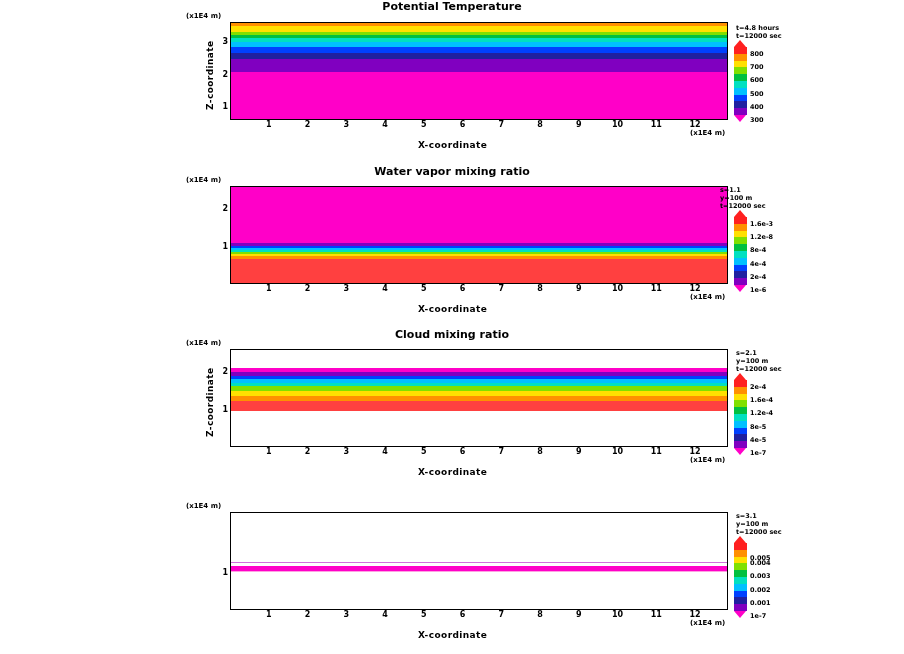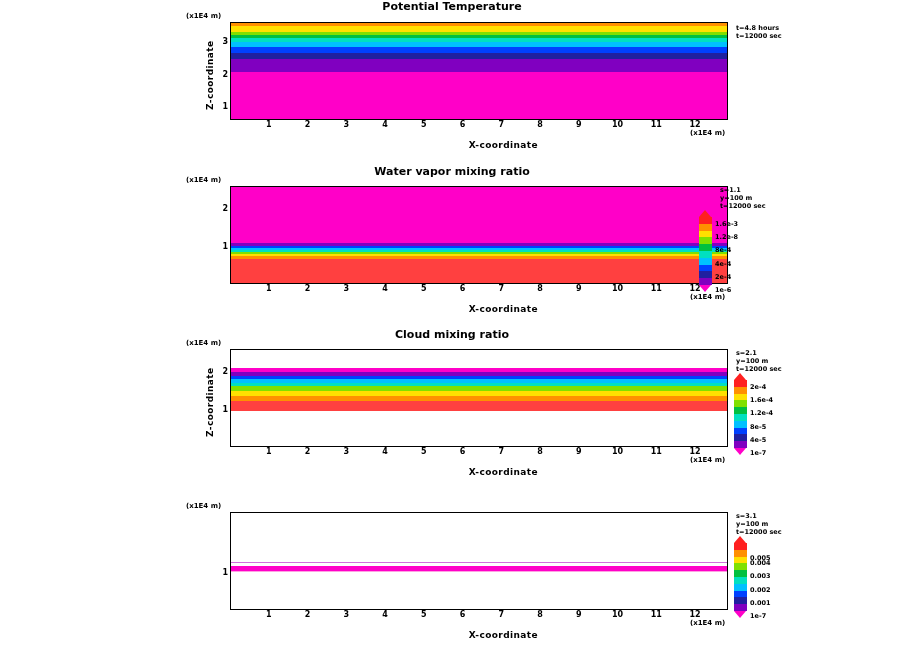--- a/index.html
+++ b/index.html
@@ -15,21 +15,21 @@
   }
   .ylabel{
     position:absolute;
     transform:rotate(-90deg);
     transform-origin:left top;
     font-size:9px;font-weight:bold;letter-spacing:.4px;
     white-space:nowrap;
   }
   .xlabel{
     position:absolute;font-size:9px;font-weight:bold;letter-spacing:.4px;
-    text-align:right;
+    text-align:left;
   }
   .unit{
     position:absolute;font-size:7px;font-weight:bold;white-space:nowrap;
   }
   .plotbox{
     position:absolute;border:1px solid #000;background:#fff;overflow:hidden;
   }
   .bands{position:absolute;left:0;top:0;width:100%;height:100%;}
   .band{position:absolute;left:0;width:100%;}
   .dotgrid{
@@ -116,20 +116,42 @@
   </div>
 
   <div class="unit" style="left:690px;top:129px;">(x1E4 m)</div>
   <div class="xlabel" style="left:418px;top:140px;width:120px;">X-coordinate</div>
 
   <div class="cinfo" style="left:736px;top:24px;">
     <div>t=4.8 hours</div>
     <div>t=12000 sec</div>
   </div>
 
+  <div class="cbar" style="left:734px;top:40px;width:60px;height:82px;">
+    <div class="cbar-head" style="border-bottom:7px solid #FF2020;"></div>
+    <div class="cbar-body" style="top:7px;height:68px;">
+      <div class="cseg" style="top:0px;height:6.8px;background:#FF2020;"></div>
+      <div class="cseg" style="top:6.8px;height:6.8px;background:#FF9000;"></div>
+      <div class="cseg" style="top:13.6px;height:6.8px;background:#FFE000;"></div>
+      <div class="cseg" style="top:20.4px;height:6.8px;background:#80E000;"></div>
+      <div class="cseg" style="top:27.2px;height:6.8px;background:#00C040;"></div>
+      <div class="cseg" style="top:34px;height:6.8px;background:#00E0C0;"></div>
+      <div class="cseg" style="top:40.8px;height:6.8px;background:#00C0FF;"></div>
+      <div class="cseg" style="top:47.6px;height:6.8px;background:#0040FF;"></div>
+      <div class="cseg" style="top:54.4px;height:6.8px;background:#2020A0;"></div>
+      <div class="cseg" style="top:61.2px;height:6.8px;background:#8000C0;"></div>
+    </div>
+    <div class="cbar-tail" style="top:75px;border-top:7px solid #FF00C8;"></div>
+    <div class="clabel" style="top:14px;">800</div>
+    <div class="clabel" style="top:27px;">700</div>
+    <div class="clabel" style="top:40px;">600</div>
+    <div class="clabel" style="top:54px;">500</div>
+    <div class="clabel" style="top:67px;">400</div>
+    <div class="clabel" style="top:80px;">300</div>
+  </div>
 </div>
 
 <div class="panel" style="top:162px;height:162px;">
   <div class="title" style="top:3px;">Water vapor mixing ratio</div>
 
   <div class="unit" style="left:186px;top:14px;">(x1E4 m)</div>
   <div class="ylabel" style="left:205px;top:275px;">Z-coordinate</div>
 
   <div class="ticks-y" style="left:214px;top:24px;height:96px;">
     <div class="ticky" style="top:22px;">2</div>
@@ -167,21 +189,21 @@
 
   <div class="unit" style="left:690px;top:131px;">(x1E4 m)</div>
   <div class="xlabel" style="left:418px;top:142px;width:120px;">X-coordinate</div>
 
   <div class="cinfo" style="left:720px;top:24px;">
     <div>s=1.1</div>
     <div>y=100 m</div>
     <div>t=12000 sec</div>
   </div>
 
-  <div class="cbar" style="left:699px;top:48px;width:60px;height:82px;">
+  <div class="cbar" style="left:734px;top:48px;width:60px;height:82px;">
     <div class="cbar-head" style="border-bottom:7px solid #FF2020;"></div>
     <div class="cbar-body" style="top:7px;height:68px;">
       <div class="cseg" style="top:0px;height:6.8px;background:#FF2020;"></div>
       <div class="cseg" style="top:6.8px;height:6.8px;background:#FF9000;"></div>
       <div class="cseg" style="top:13.6px;height:6.8px;background:#FFE000;"></div>
       <div class="cseg" style="top:20.4px;height:6.8px;background:#80E000;"></div>
       <div class="cseg" style="top:27.2px;height:6.8px;background:#00C040;"></div>
       <div class="cseg" style="top:34px;height:6.8px;background:#00E0C0;"></div>
       <div class="cseg" style="top:40.8px;height:6.8px;background:#00C0FF;"></div>
       <div class="cseg" style="top:47.6px;height:6.8px;background:#0040FF;"></div>

